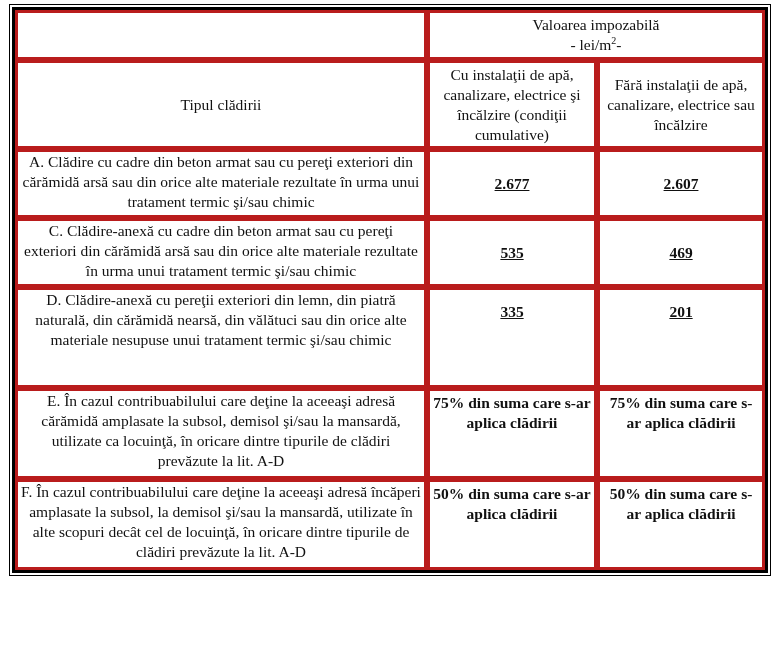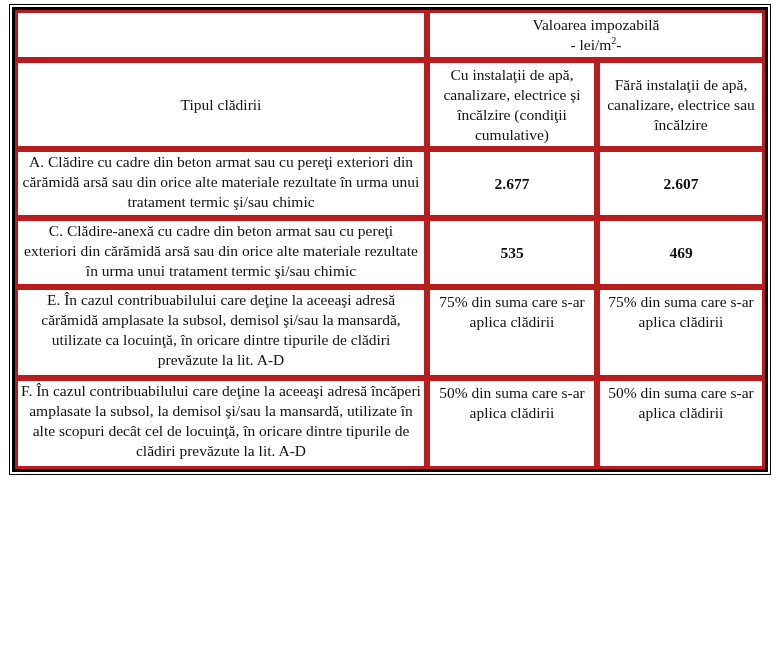--- a/index.html
+++ b/index.html
@@ -5,22 +5,22 @@
   html, body { margin:0; padding:0; background:#ffffff; }
   body { width:777px; height:657px; position:relative; overflow:hidden;
          font-family:"Liberation Serif","DejaVu Serif",serif; color:#111; }
   table.tax { position:absolute; left:12px; top:7px; width:756px;
               border-collapse:separate; border-spacing:0;
               border:3px solid #000; outline:1px solid #000; outline-offset:2px; }
   table.tax td { border:3px solid #b91c1c; padding:0 3px; font-size:15.5px; line-height:20px;
                  vertical-align:top; }
   td.type { width:400px; text-align:center; }
   td.val { text-align:center; }
-  td.val.num { font-weight:bold; vertical-align:top; padding-top:12px; }
-  td.val.pct { padding-top:2px; }
+  td.val.num { font-weight:bold; vertical-align:top; padding-top:12px;text-decoration:underline; }
+  td.val.pct { padding-top:2px;font-weight:bold; }
   tr.h1 td { height:44px; vertical-align:middle; }
   tr.h2 td { height:83px; vertical-align:middle; }
   td.head-type { text-align:center; }
   tr.rA td { height:63px; }
   tr.rB td { height:83px; }
   tr.rC td { height:63px; }
   tr.rD td { height:83px; }
   tr.rE td { height:83px; }
   tr.rF td { height:83px; }
   td.num.rA { vertical-align:middle; padding-top:0; }
@@ -47,20 +47,25 @@
   <tr class="rA">
     <td class="type">A. Clădire cu cadre din beton armat sau cu pereţi exteriori din cărămidă arsă sau din orice alte materiale rezultate în urma unui tratament termic şi/sau chimic</td>
     <td class="val num rA">2.677</td>
     <td class="val num rA">2.607</td>
   </tr>
   <tr class="rC">
     <td class="type">C. Clădire-anexă cu cadre din beton armat sau cu pereţi exteriori din cărămidă arsă sau din orice alte materiale rezultate în urma unui tratament termic şi/sau chimic</td>
     <td class="val num rC">535</td>
     <td class="val num rC">469</td>
   </tr>
+  <tr class="rD">
+    <td class="type">D. Clădire-anexă cu pereţii exteriori din lemn, din piatră naturală, din cărămidă nearsă, din vălătuci sau din orice alte materiale nesupuse unui tratament termic şi/sau chimic</td>
+    <td class="val num">335</td>
+    <td class="val num">201</td>
+  </tr>
   <tr class="rE">
     <td class="type">E. În cazul contribuabilului care deţine la aceeaşi adresă cărămidă amplasate la subsol, demisol şi/sau la mansardă, utilizate ca locuinţă, în oricare dintre tipurile de clădiri prevăzute la lit. A-D</td>
     <td class="val pct">75% din suma care s-ar aplica clădirii</td>
     <td class="val pct">75% din suma care s-ar aplica clădirii</td>
   </tr>
   <tr class="rF">
     <td class="type">F. În cazul contribuabilului care deţine la aceeaşi adresă încăperi amplasate la subsol, la demisol şi/sau la mansardă, utilizate în alte scopuri decât cel de locuinţă, în oricare dintre tipurile de clădiri prevăzute la lit. A-D</td>
     <td class="val pct">50% din suma care s-ar aplica clădirii</td>
     <td class="val pct">50% din suma care s-ar aplica clădirii</td>
   </tr>

